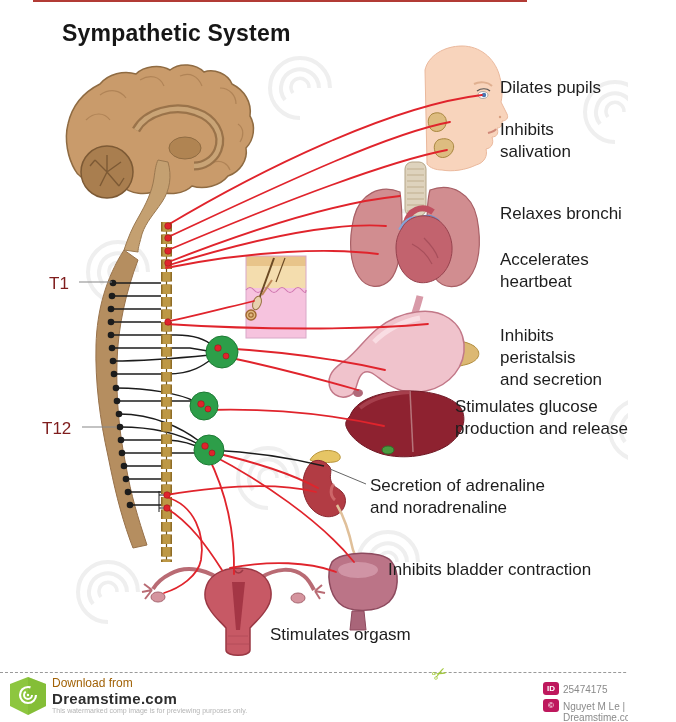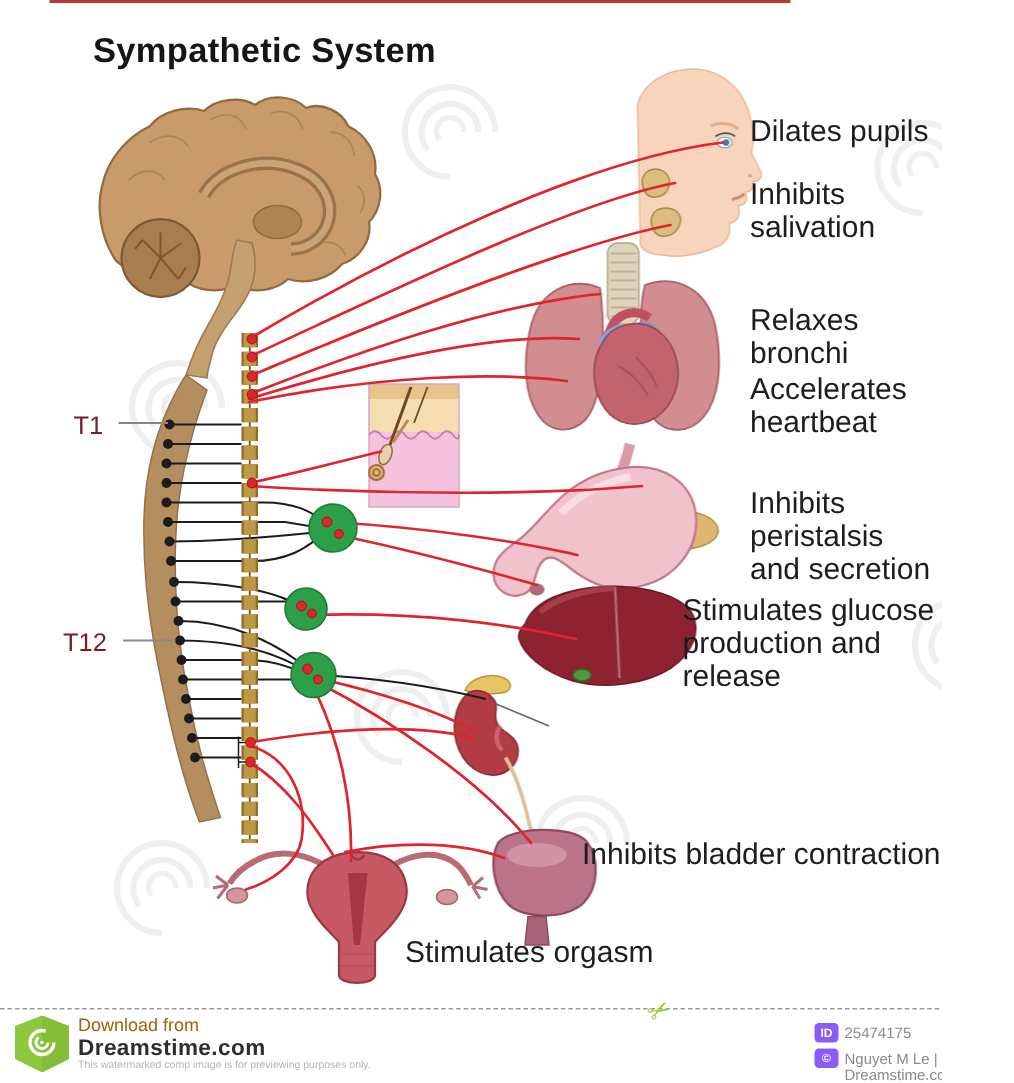--- a/index.html
+++ b/index.html
@@ -1,28 +1,28 @@
 <!DOCTYPE html>
 <html><head>
 <meta charset="utf-8">
 <style>
   html,body{margin:0;padding:0;background:#fff;}
   #canvas{position:relative;width:628px;height:722px;background:#fff;overflow:hidden;
           font-family:"Liberation Sans",sans-serif;}
   #art{position:absolute;left:0;top:0;}
   .title{position:absolute;left:62px;top:20px;font-size:23px;font-weight:600;color:#161616;letter-spacing:.2px;}
-  .lbl{position:absolute;font-size:20px;line-height:22px;color:#1d1d1d;white-space:pre-line;}
+  .lbl{position:absolute;font-size:17px;line-height:22px;color:#1d1d1d;white-space:pre-line;}
   .spine-lbl{position:absolute;font-size:17px;color:#7f1d1d;}
   .topline{position:absolute;left:33px;top:0;width:494px;height:2px;background:#b23b35;}
   .footer-sep{position:absolute;left:0;top:672px;width:676px;border-top:1px dashed #9a9a9a;}
   .scissors{position:absolute;left:432px;top:663px;font-size:18px;color:#a2c93c;transform:rotate(-28deg);}
   .dl-from{position:absolute;left:52px;top:676px;font-size:12px;color:#a16207;}
   .brand{position:absolute;left:52px;top:690px;font-size:15px;font-weight:700;color:#2e2e2e;letter-spacing:.3px;}
   .disclaimer{position:absolute;left:52px;top:707px;font-size:7px;color:#b5b5b5;}
-  .badge{position:absolute;width:16px;height:13px;background:#8b5cf6;border-radius:3px;color:#fff;
+  .badge{position:absolute;width:16px;height:13px;background:#be185d;border-radius:3px;color:#fff;
          font-size:8px;font-weight:700;text-align:center;line-height:13px;}
   .meta{position:absolute;font-size:10px;color:#8a8a8a;}
   .shield{position:absolute;left:10px;top:677px;}
 </style>
 </head>
 <body>
 
 <div id="canvas">
 
   <div class="topline"></div>
@@ -255,20 +255,22 @@
   <div class="spine-lbl" style="left:42px;top:419px">T12</div>
 
   <div class="lbl" style="left:500px;top:77px">Dilates pupils</div>
   <div class="lbl" style="left:500px;top:119px">Inhibits salivation</div>
   <div class="lbl" style="left:500px;top:203px">Relaxes bronchi</div>
   <div class="lbl" style="left:500px;top:249px">Accelerates heartbeat</div>
   <div class="lbl" style="left:455px;top:396px">Stimulates glucose
 production and release</div>
   <div class="lbl" style="left:500px;top:325px">Inhibits peristalsis
 and secretion</div>
+  <div class="lbl" style="left:370px;top:475px">Secretion of adrenaline
+and noradrenaline</div>
   <div class="lbl" style="left:388px;top:559px">Inhibits bladder contraction</div>
   <div class="lbl" style="left:270px;top:624px">Stimulates orgasm</div>
 
   <div class="footer-sep"></div>
   <div class="scissors">✂</div>
 
   <svg class="shield" width="36" height="38" viewBox="0 0 36 38">
     <polygon points="18,0 36,7 36,29 18,38 0,29 0,7" fill="#8dc63f"></polygon>
     <polygon points="18,0 36,7 36,29 18,38" fill="#7ab32e" opacity="0.45"></polygon>
     <circle cx="18" cy="18" r="8" fill="none" stroke="#fff" stroke-width="2.2" stroke-dasharray="40 11"></circle>

